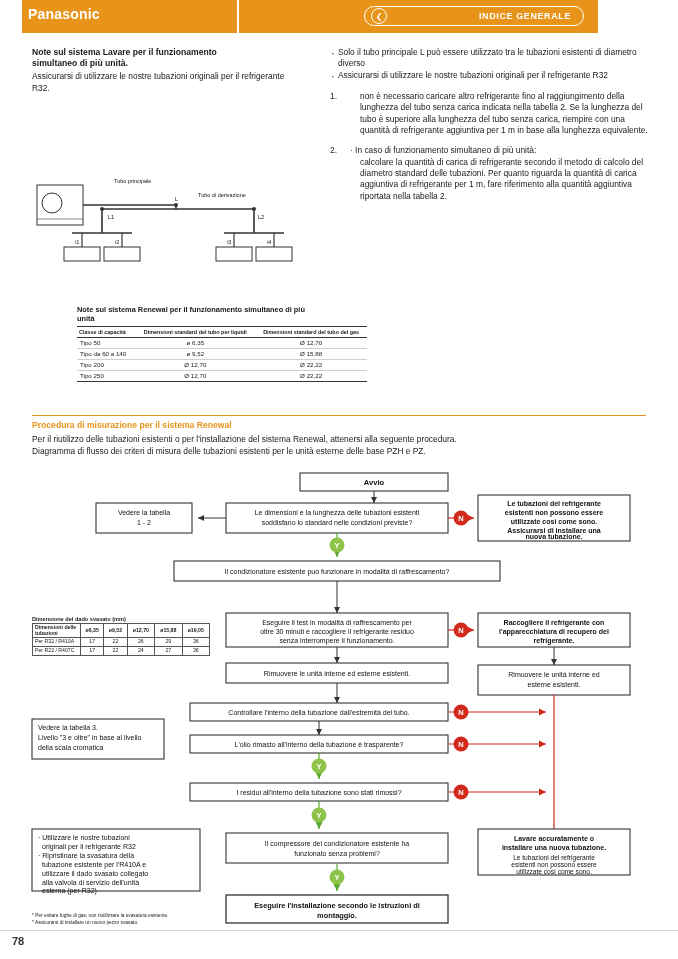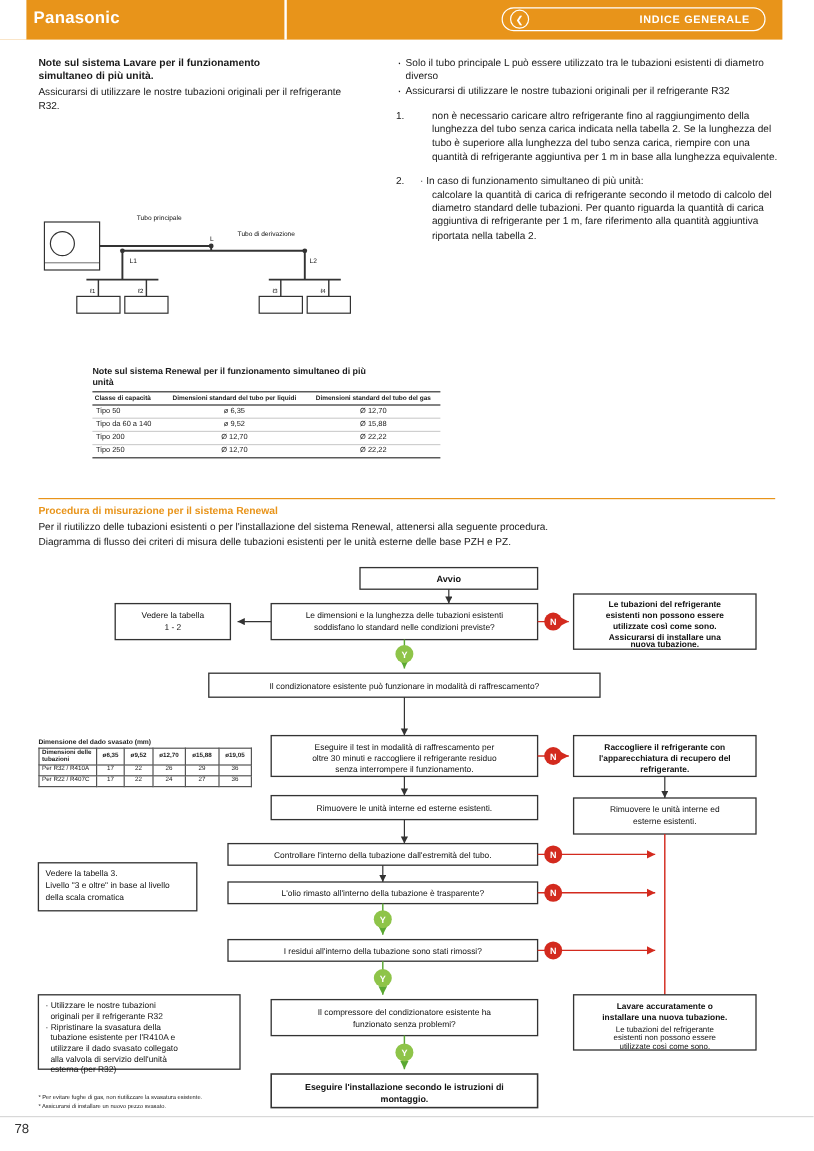--- a/index.html
+++ b/index.html
@@ -6,21 +6,21 @@
   body {
     width:678px; height:959px;
     background:#ffffff;
     font-family:"Liberation Sans", sans-serif;
     color:#1a1a1a;
     position:relative;
     overflow:hidden;
   }
   
   .header {
-    position:absolute; left:0; top:0; width:652px; height:33px;
+    position:absolute; left:0; top:0; width:598px; height:33px;
     background:#e8941a;
   }
   .brand {
     position:absolute; left:28px; top:6px;
     color:#ffffff; font-size:14px; font-weight:bold; letter-spacing:0.2px;
     font-family:"Liberation Sans", sans-serif;
   }
   .brand-bar {
     position:absolute; left:0; top:0; width:22px; height:33px;
     background:#ffffff;
@@ -111,21 +111,21 @@
   table.nut td, table.nut th {
     border:1px solid #555; padding:1px 1px; text-align:center; line-height:1.1;
     font-weight:normal;
   }
   table.nut th.lbl, table.nut td.lbl { text-align:left; padding-left:2px; width:44px; }
   table.nut th { font-weight:bold; }
 
   
   .footnotes { position:absolute; left:32px; top:912px; font-size:4.8px; line-height:1.5; }
   .pagenum {
-    position:absolute; left:12px; top:935px; font-size:11px; font-weight:normal; color:#333;
+    position:absolute; left:12px; top:935px; font-size:11px; font-weight:bold; color:#333;
   }
   .footer-rule { position:absolute; left:0; top:930px; width:678px; height:1px; background:#d8d8d8; }
 </style>
 </head>
 <body>
 
 <div class="header">
   <div class="brand-bar"></div>
   <div class="brand">Panasonic</div>
   <div class="hdr-sep"></div>

